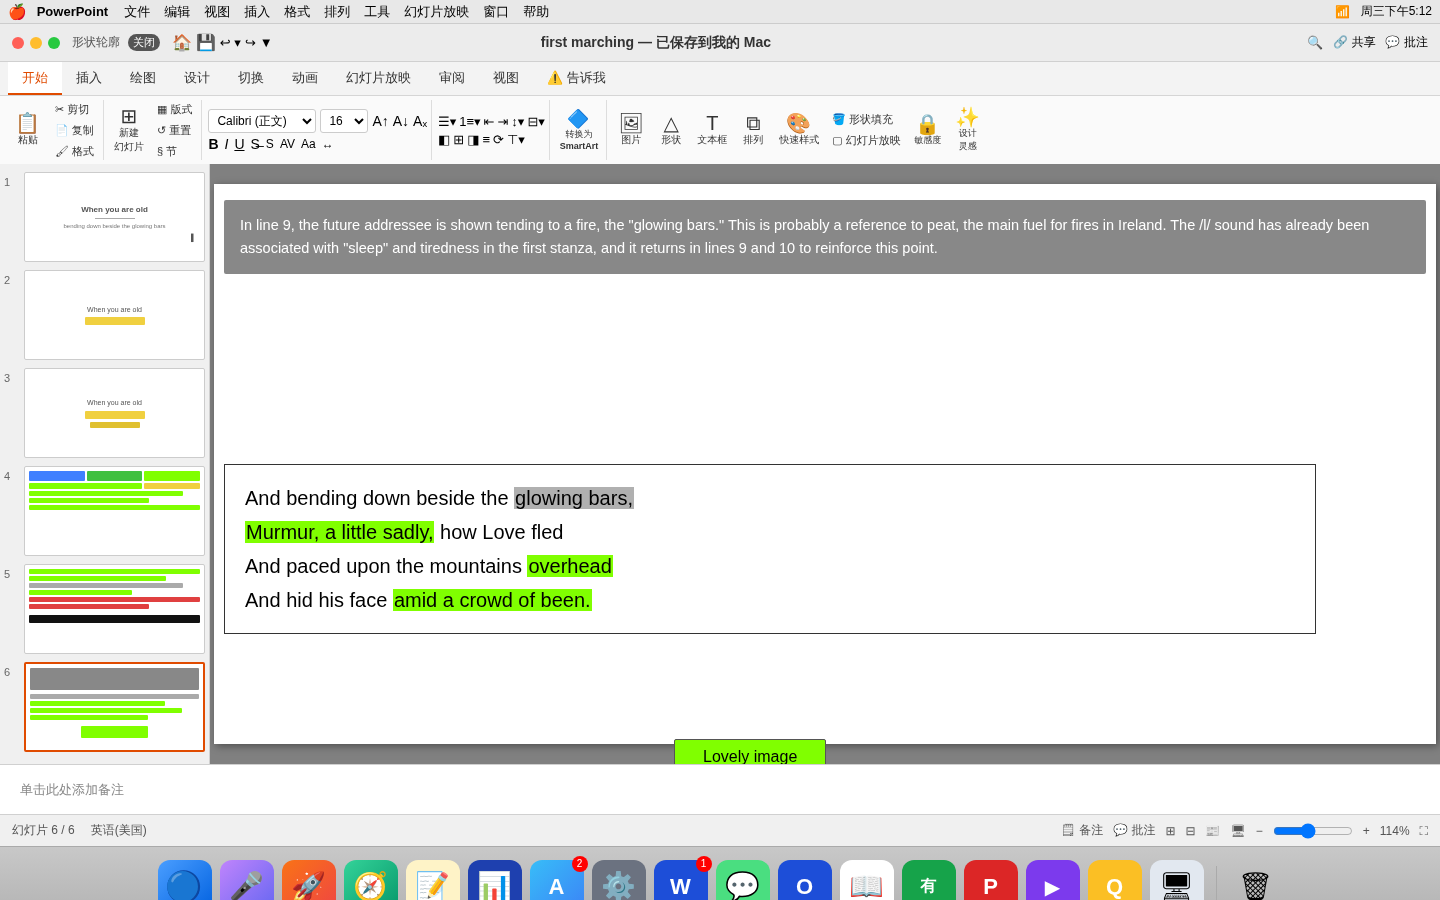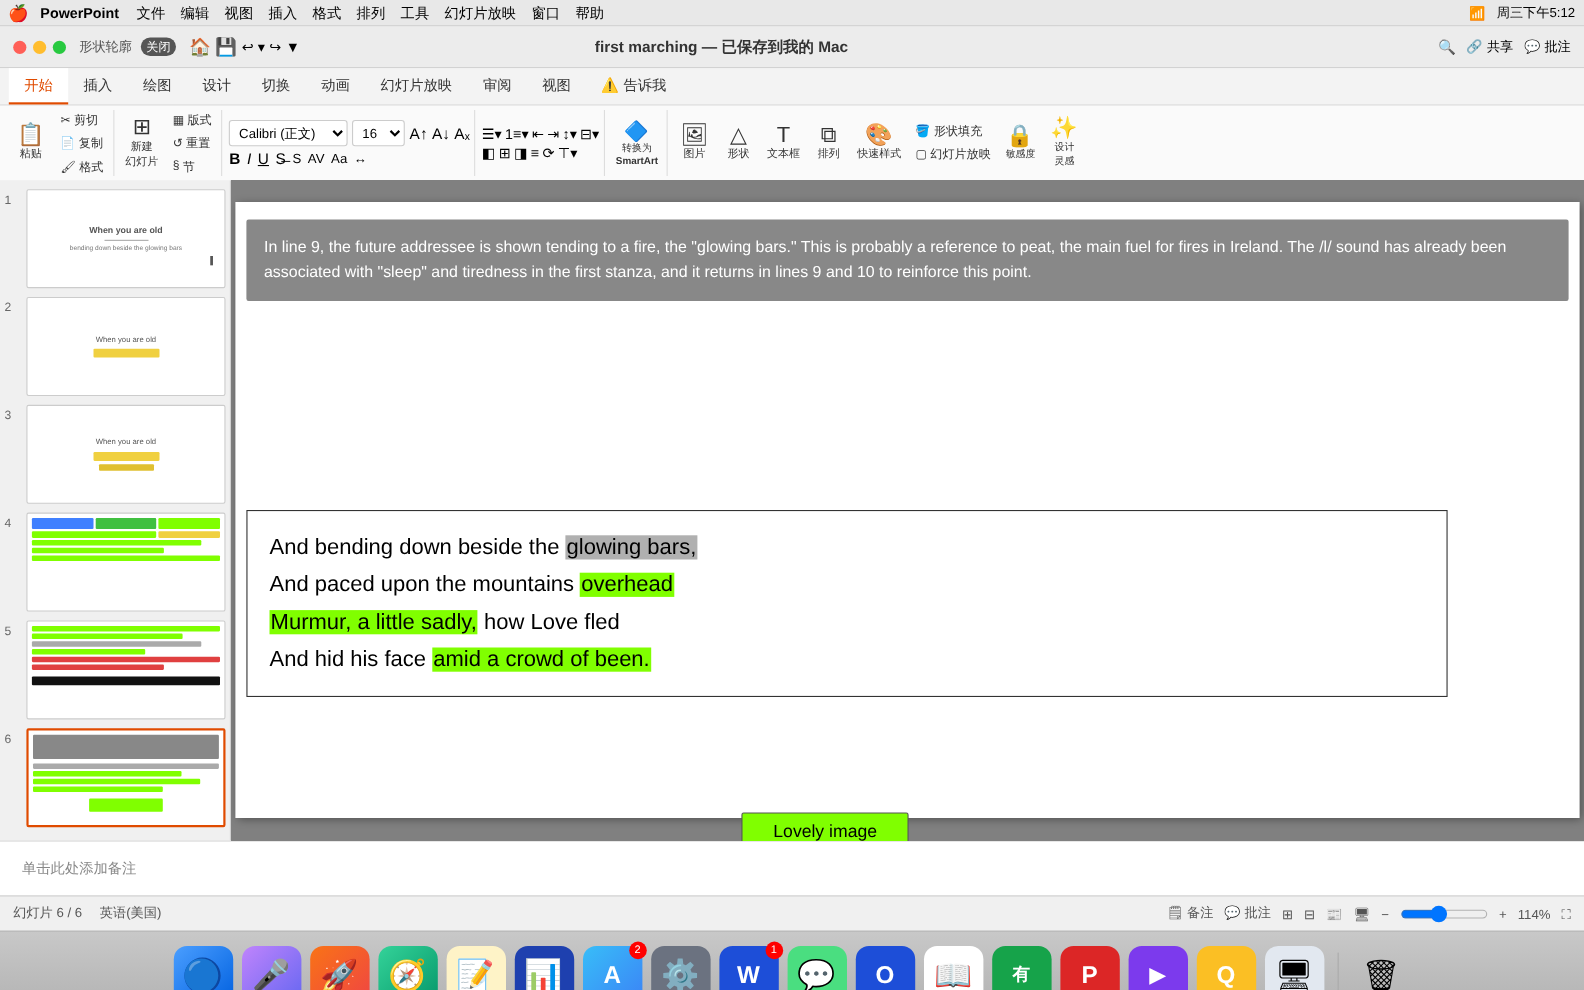--- a/index.html
+++ b/index.html
@@ -595,25 +595,25 @@
 
       <div class="comment-box">In line 9, the future addressee is shown tending to a fire, the "glowing bars." This is probably a reference to peat, the main fuel for fires in Ireland. The /l/ sound has already been associated with "sleep" and tiredness in the first stanza, and it returns in lines 9 and 10 to reinforce this point.</div>
 
       <div class="poem-box">
 
         <div class="poem-line">
           And bending down beside the <span class="highlight-gray">glowing bars,</span>
         </div>
 
         <div class="poem-line">
+          <span class="highlight-green">Murmur, a little sadly,</span> how Love fled
+        </div>
+
+        <div class="poem-line">
           And paced upon the mountains <span class="highlight-green">overhead</span>
-        </div>
-
-        <div class="poem-line">
-          <span class="highlight-green">Murmur, a little sadly,</span> how Love fled
         </div>
 
         <div class="poem-line">
           And hid his face <span class="highlight-green">amid a crowd of been.</span>
         </div>
       </div>
 
       <button class="lovely-btn">Lovely image</button>
     </div>
   </div>

